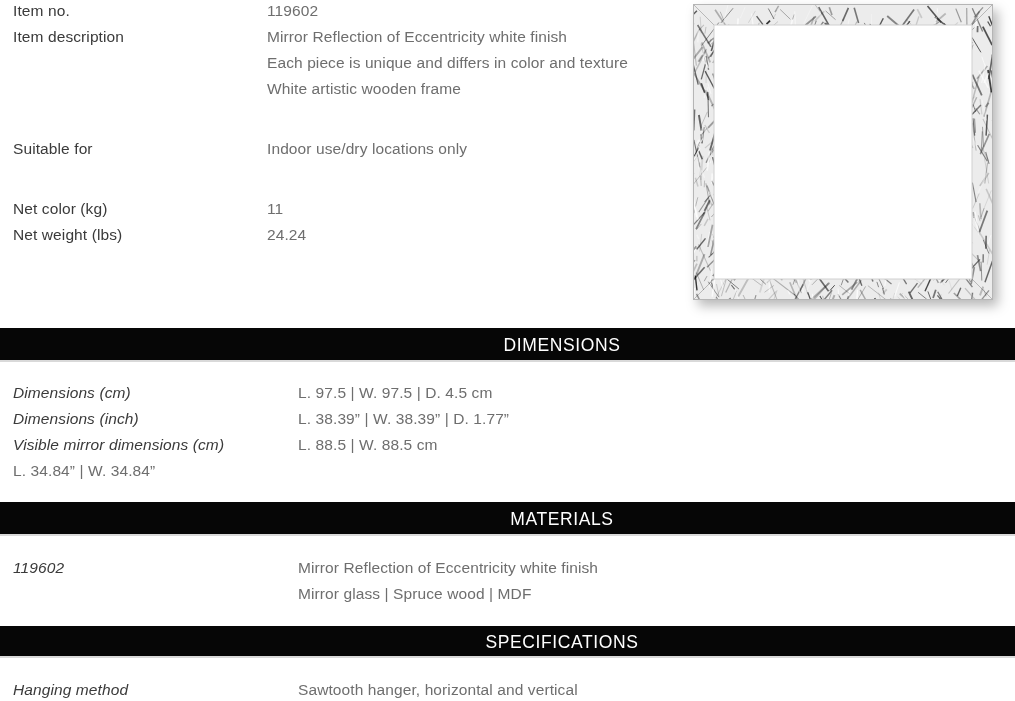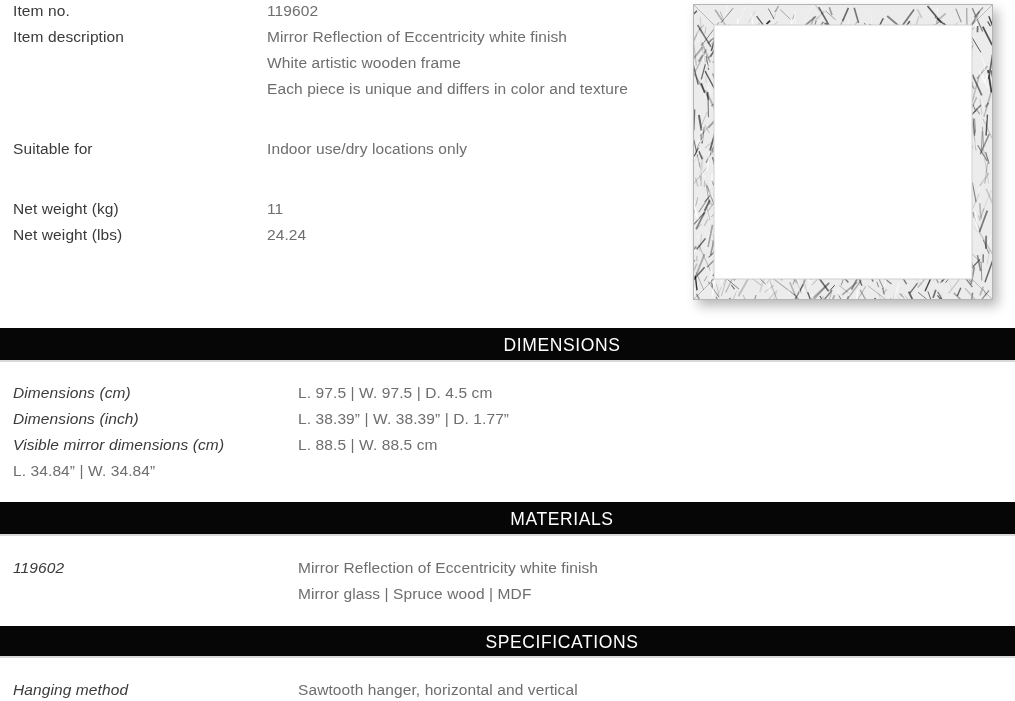--- a/index.html
+++ b/index.html
@@ -54,32 +54,32 @@
     <div class="row">
       <div class="lbl">Item no.</div>
       <div class="vals">
         <div class="val">119602</div>
       </div>
     </div>
     <div class="row">
       <div class="lbl">Item description</div>
       <div class="vals">
         <div class="val">Mirror Reflection of Eccentricity white finish</div>
+        <div class="val">Each piece is unique and differs in color and texture</div>
         <div class="val">White artistic wooden frame</div>
-        <div class="val">Each piece is unique and differs in color and texture</div>
       </div>
     </div>
     <div class="row gap">
       <div class="lbl">Suitable for</div>
       <div class="vals">
         <div class="val">Indoor use/dry locations only</div>
       </div>
     </div>
     <div class="row gap">
-      <div class="lbl">Net weight (kg)</div>
+      <div class="lbl">Net color (kg)</div>
       <div class="vals">
         <div class="val">11</div>
       </div>
     </div>
     <div class="row">
       <div class="lbl">Net weight (lbs)</div>
       <div class="vals">
         <div class="val">24.24</div>
       </div>
     </div>

